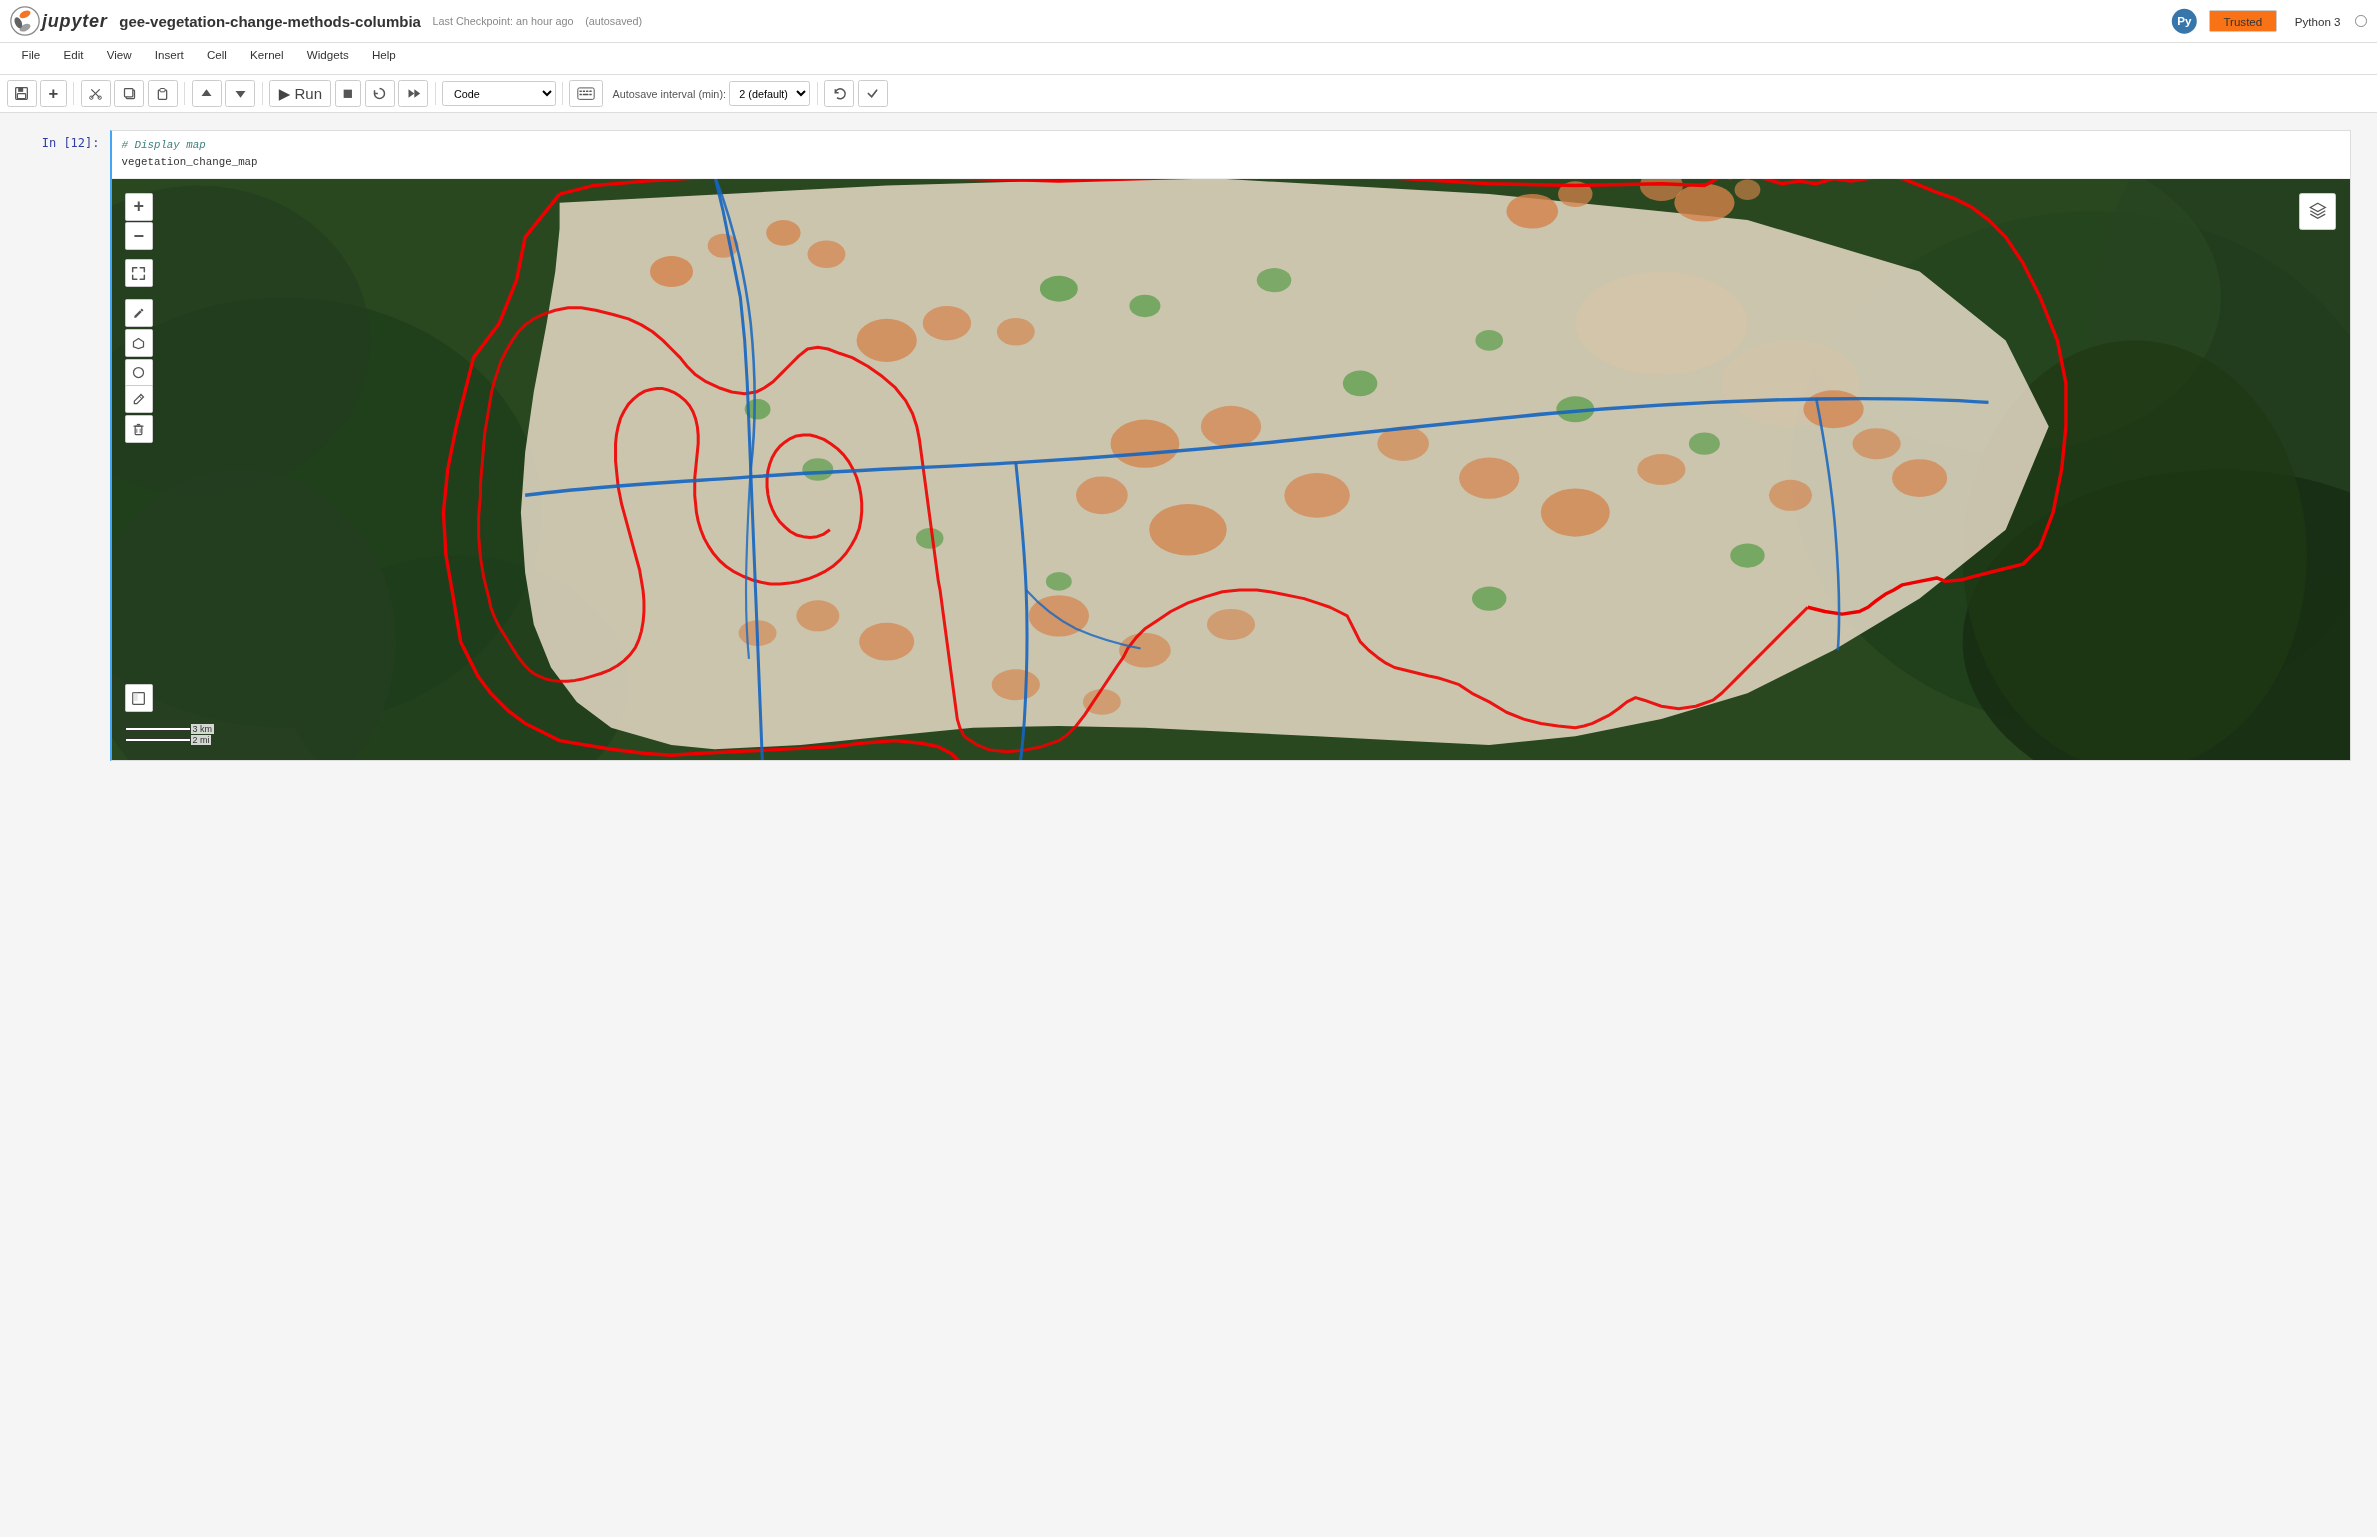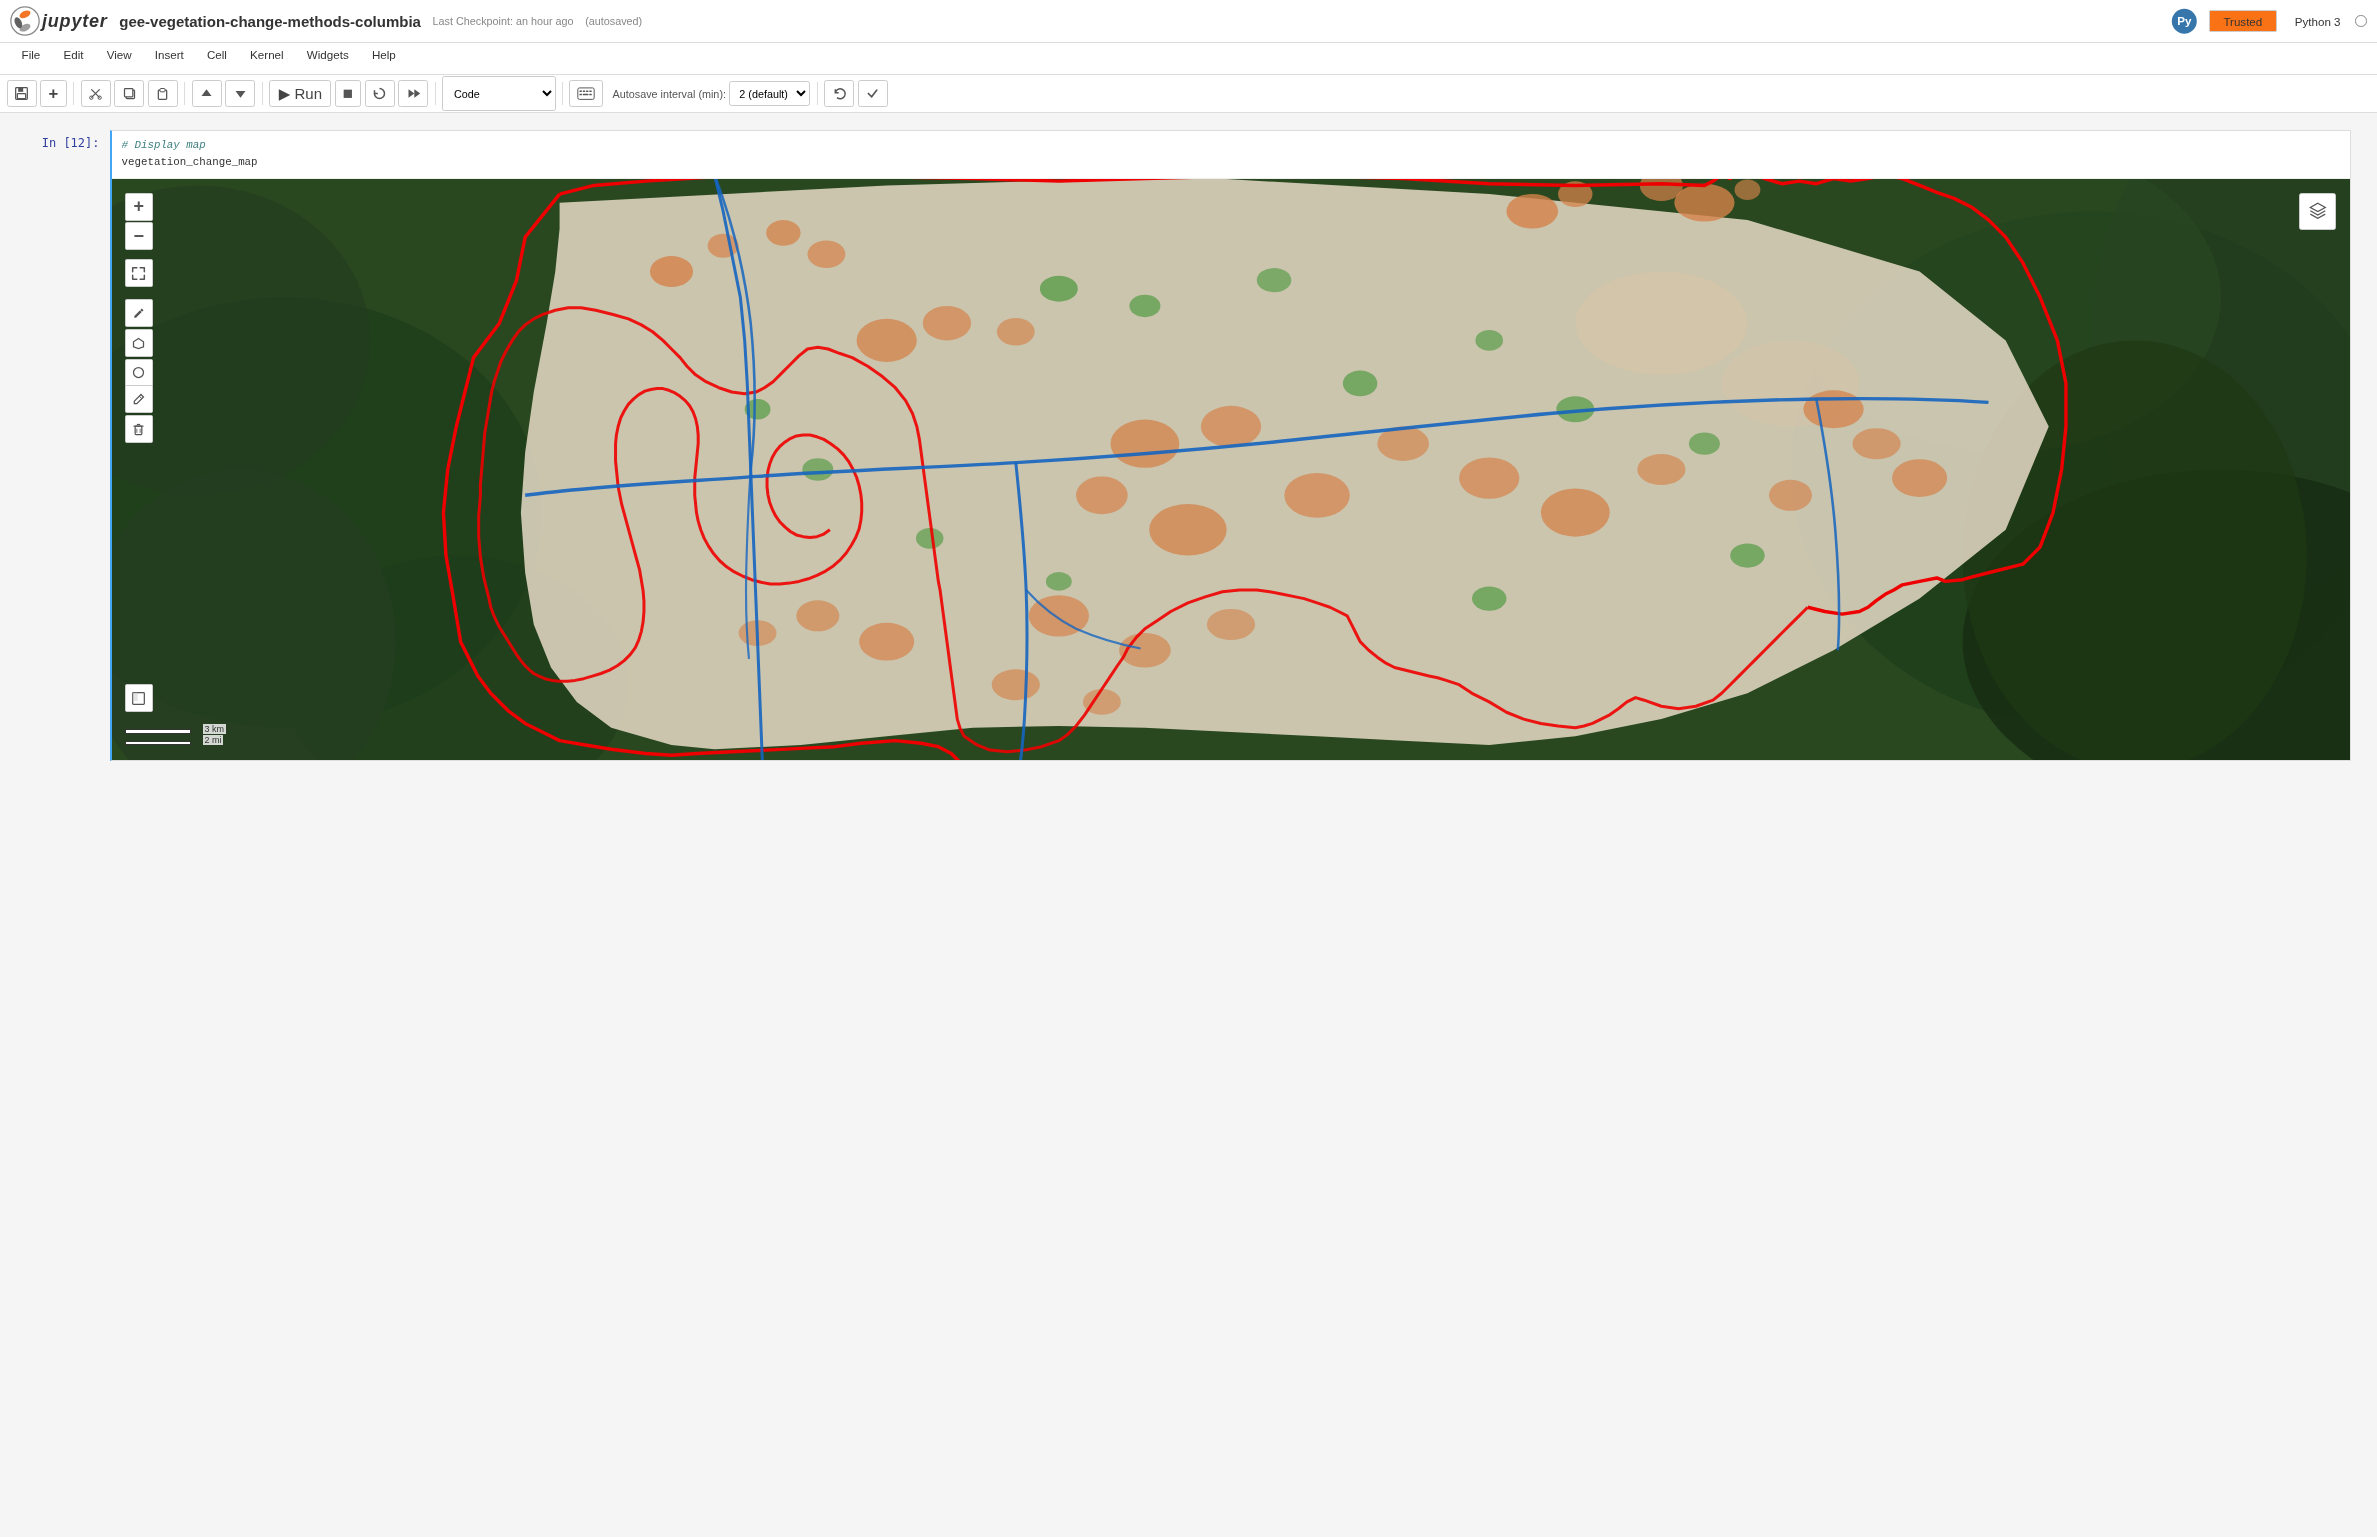--- a/index.html
+++ b/index.html
@@ -33,21 +33,21 @@
       padding: 3.3px 6.6px; height: 38px; gap: 3.3px;
     }
     .toolbar-btn {
       border: 0.8px solid #ccc; background: #fff; padding: 3.3px 6.6px;
       cursor: pointer; border-radius: 2.5px; font-size: 13.3px; color: #444; height: 26.6px;
       display: flex; align-items: center; justify-content: center; min-width: 26.6px;
     }
     .toolbar-sep { width: 0.8px; height: 23px; background: #ddd; margin: 0 3.3px; }
     #cell-type-select {
       border: 0.8px solid #ccc; background: #fff; padding: 2.5px 6.6px;
-      font-size: 10.8px; border-radius: 2.5px; height: 35px; min-width: 83px; cursor: pointer;
+      font-size: 10.8px; border-radius: 2.5px; height: 25px; min-width: 83px; cursor: pointer;
     }
     #autosave-select {
       border: 0.8px solid #ccc; background: #fff; padding: 2.5px 5px;
       font-size: 10.8px; border-radius: 2.5px; height: 25px; cursor: pointer;
     }
 
     
     #notebook-area {
       background: #f5f5f5; padding: 16.6px 0;
     }
@@ -95,21 +95,21 @@
       background: #fff; border: 0.8px solid #ccc; border-radius: 2.5px;
       display: flex; align-items: center; justify-content: center; cursor: pointer; z-index: 10;
       font-size: 15px; color: #555;
     }
 
     
     .map-scale {
       position: absolute; bottom: 13.3px; left: 13.3px; z-index: 10;
     }
     .scale-row {
-      display: flex; align-items: flex-end; gap: 12px; margin-bottom: 1.7px;
+      display: flex; align-items: center; gap: 0; margin-bottom: 1.7px;
     }
     .scale-bar {
       height: 5px; background: #333; border: 0.8px solid #333;
     }
     .scale-label { font-size: 9px; color: #333; background: rgba(255,255,255,0.8); padding: 0 1.7px; }
 
     
     #map-svg {
       position: absolute; top: 0; left: 0; width: 100%; height: 100%;
     }

